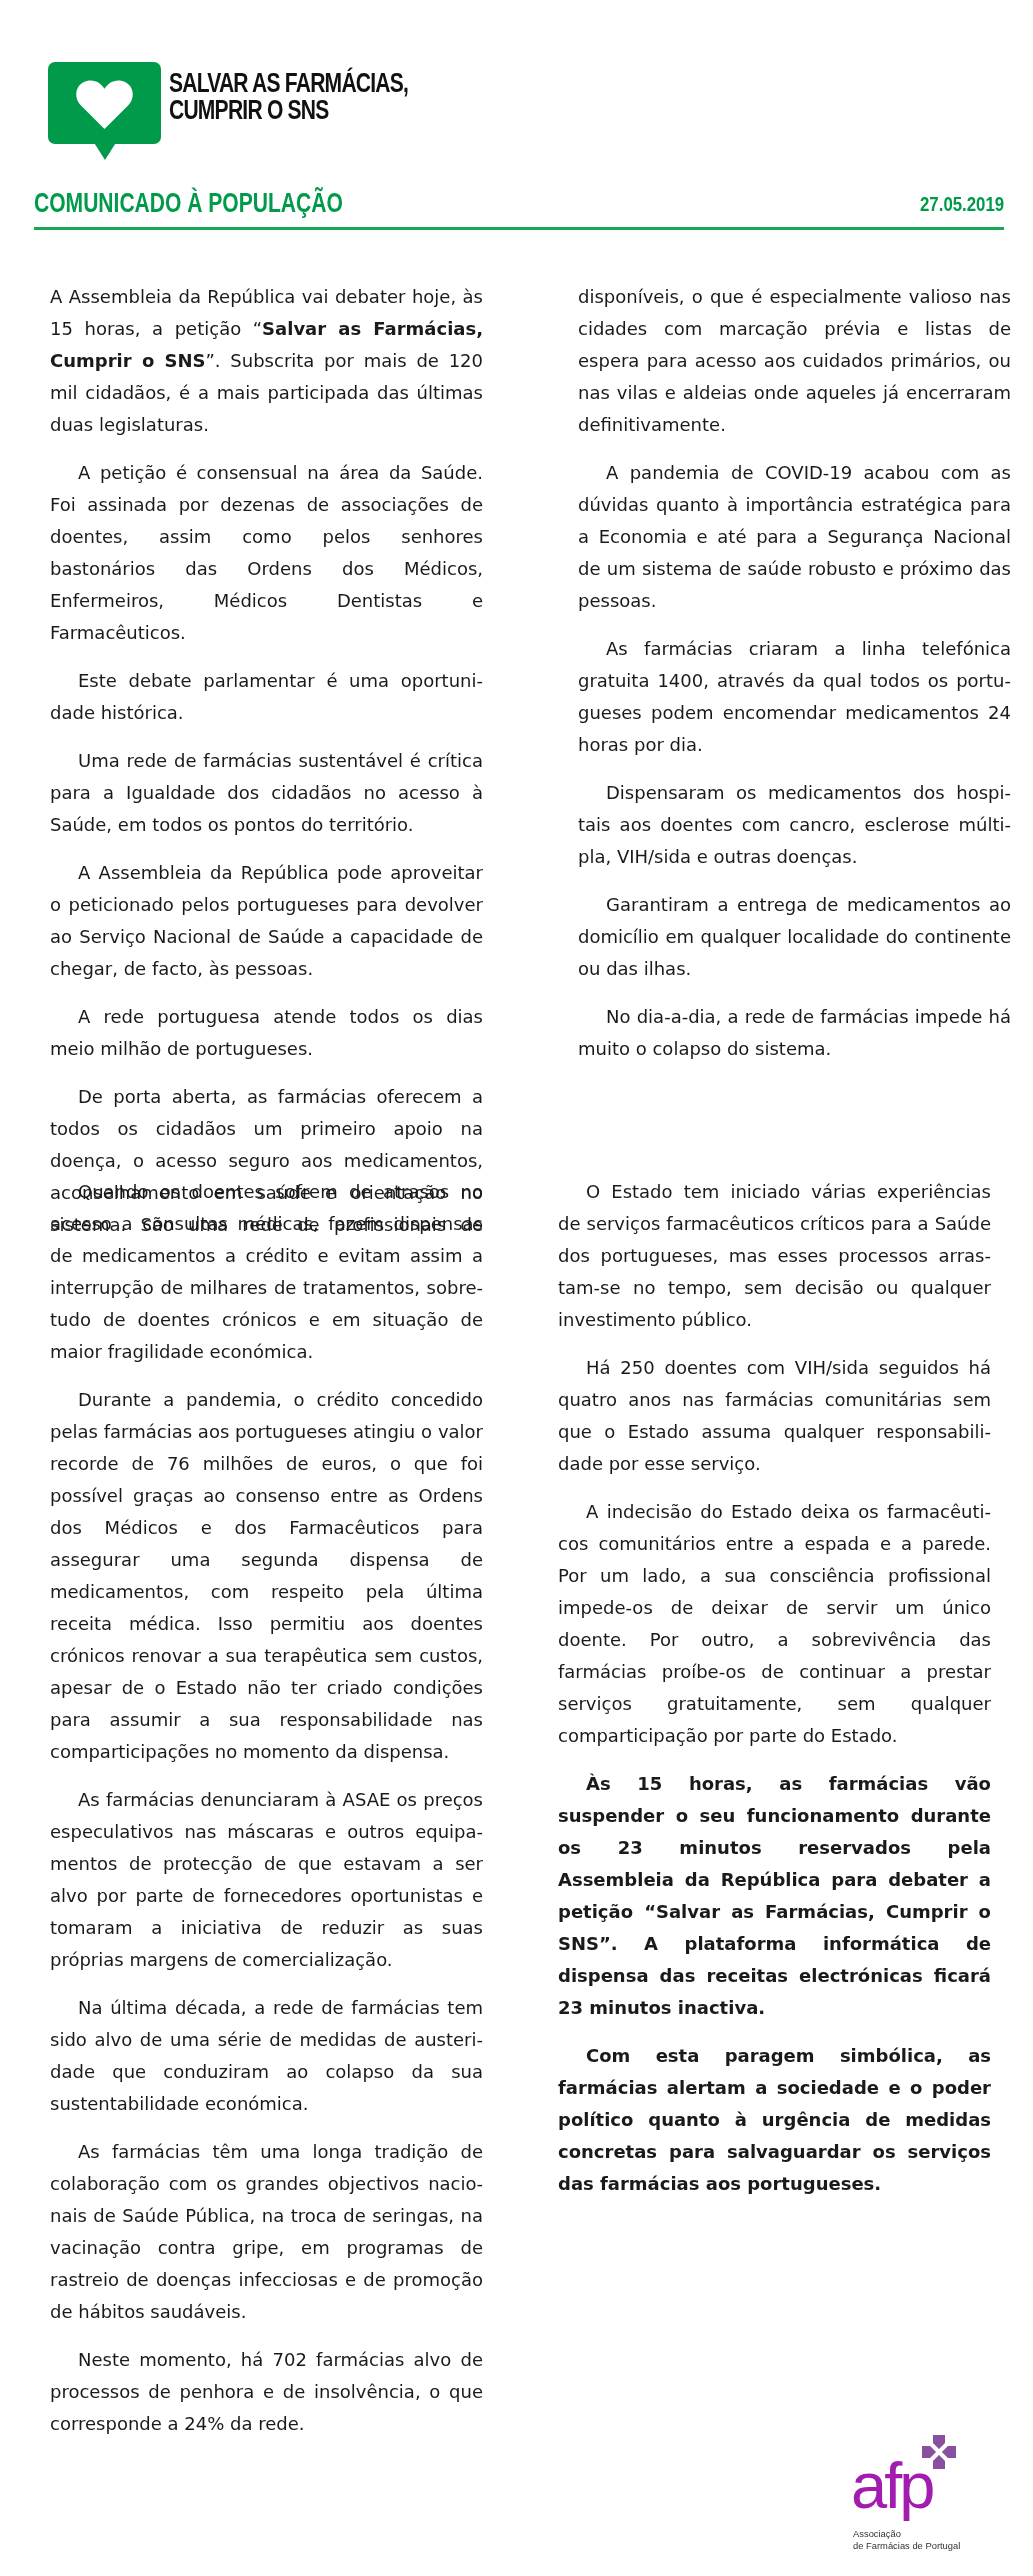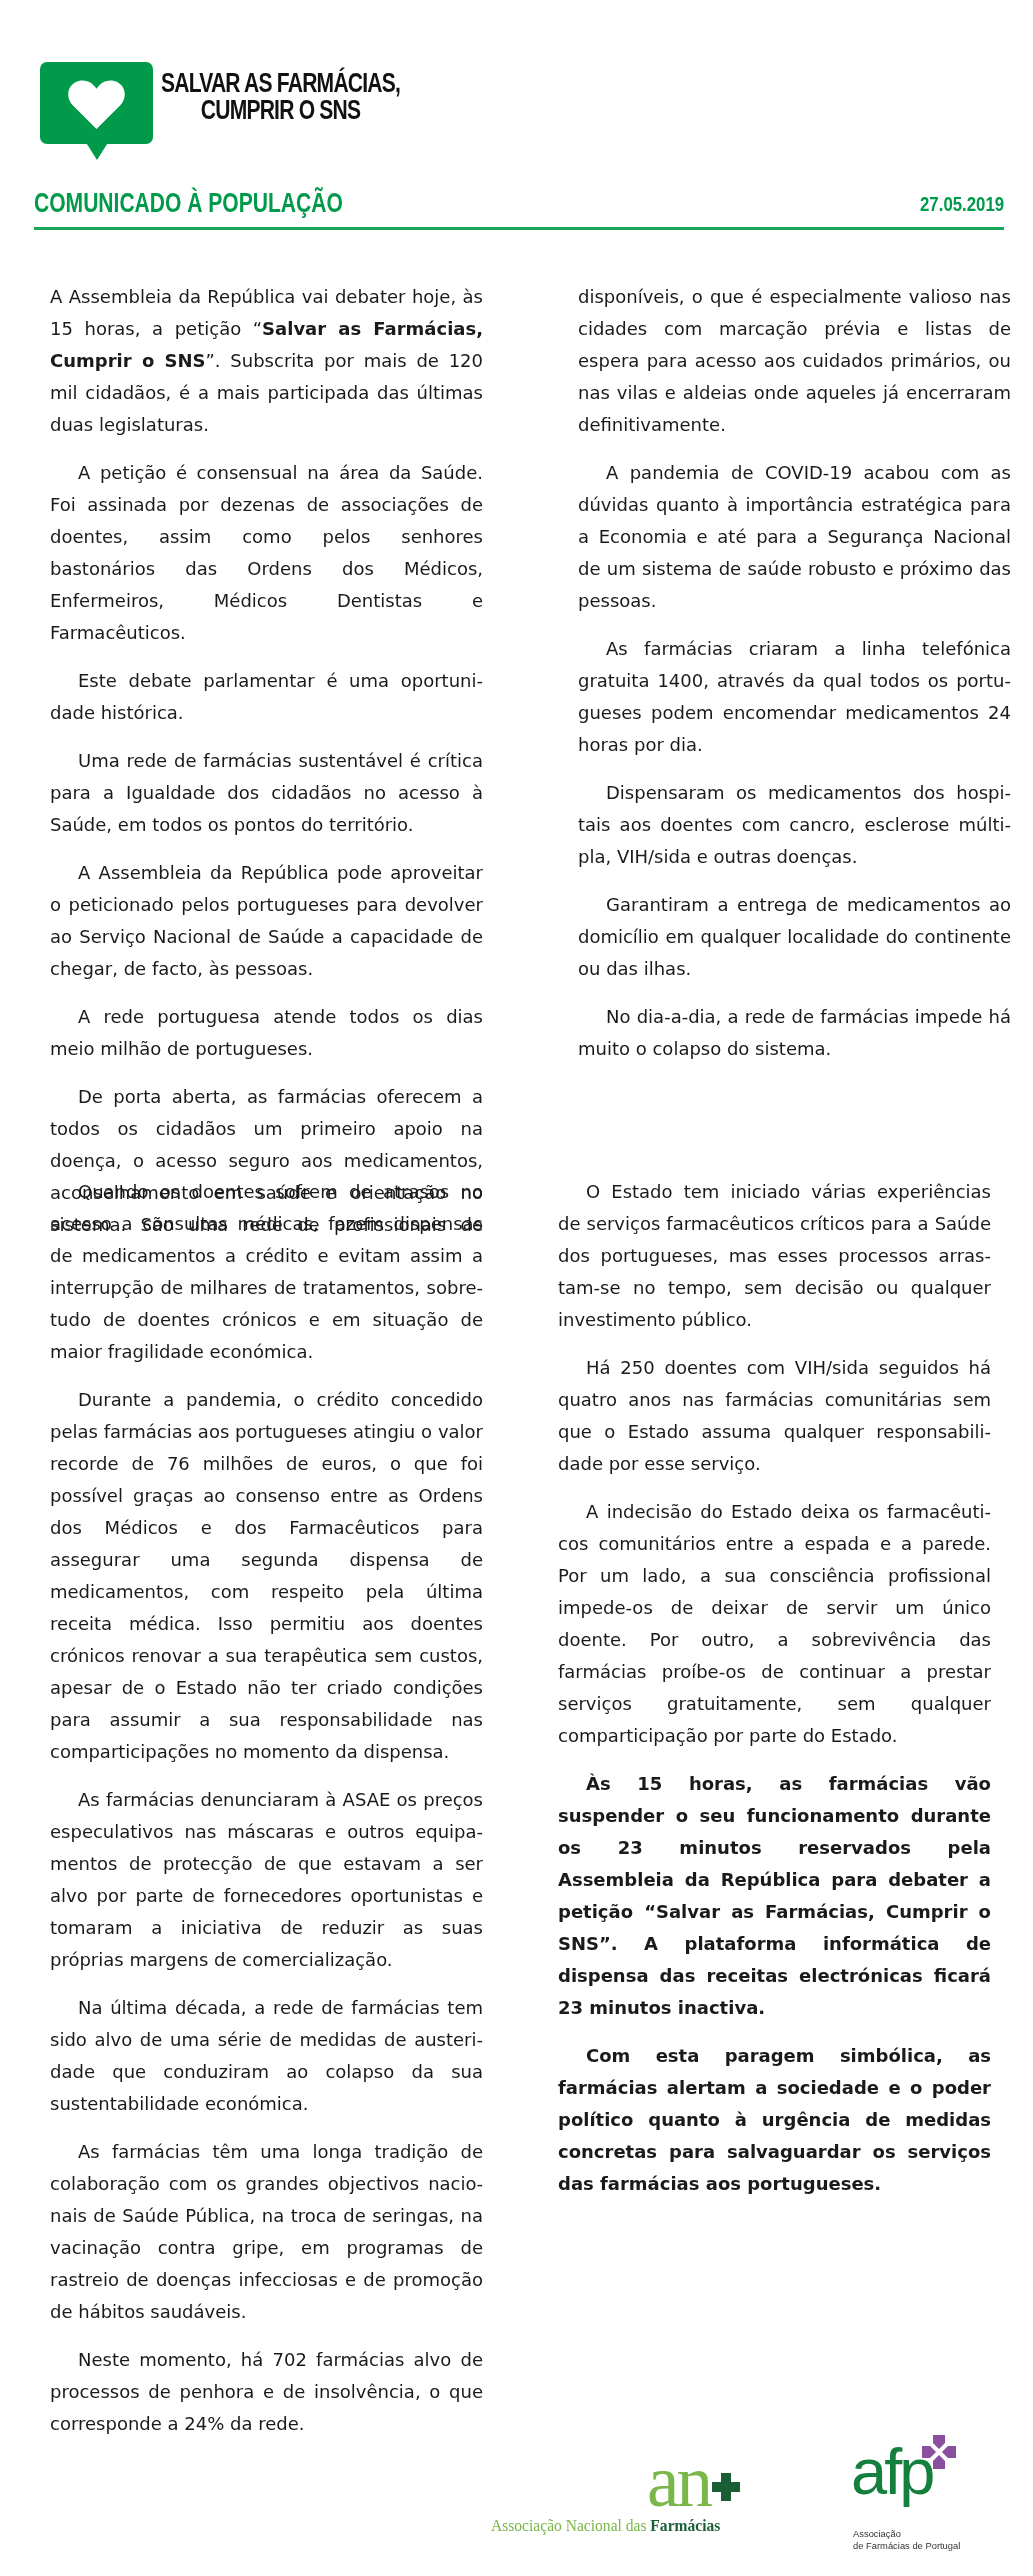--- a/index.html
+++ b/index.html
@@ -1,17 +1,17 @@
 <!DOCTYPE html>
 <html><head>
 <meta charset="utf-8">
 <style>
   html, body { margin: 0; padding: 0; background: #ffffff; }
   body { width: 1034px; height: 2576px; position: relative; overflow: hidden; font-family: "DejaVu Sans", sans-serif; color: #1a1a1a; }
-  .header { position: absolute; left: 40px; top: 62px; width: 970px; height: 99px; text-align: center; }
+  .header { position: absolute; left: 48px; top: 62px; width: 970px; height: 99px; }
   .logo-badge { position: absolute; left: 0; top: 0; width: 113px; height: 82px; background: #009a4a; border-radius: 7px; }
   .logo-badge .tail { position: absolute; left: 45px; top: 79px; width: 0; height: 0; border-left: 12px solid transparent; border-right: 12px solid transparent; border-top: 19px solid #009a4a; }
   .logo-badge svg { position: absolute; left: 27px; top: 16px; }
   .title { position: absolute; left: 121px; top: 8px; font-family: "Liberation Sans", sans-serif; font-weight: bold; font-size: 27px; line-height: 27px; letter-spacing: -1px; color: #111; transform: scaleX(0.78); transform-origin: left top; white-space: nowrap; }
   .subheader { position: absolute; left: 34px; top: 188px; width: 970px; height: 40px; }
   .subtitle { position: absolute; left: 0; top: 0; font-family: "Liberation Sans", sans-serif; font-weight: bold; font-size: 27px; color: #009a4a; transform: scaleX(0.78); transform-origin: left top; white-space: nowrap; }
   .date { position: absolute; right: 0; top: 4px; font-family: "Liberation Sans", sans-serif; font-weight: bold; font-size: 21px; color: #009a4a; transform: scaleX(0.8); transform-origin: right top; }
   .rule { position: absolute; left: 34px; top: 227px; width: 970px; height: 3px; background: #1aa75a; }
   .col { position: absolute; width: 465px; font-size: 18px; line-height: 32px; text-align: justify; hyphens: manual; }
   .col p { margin: 16px; text-indent: 28px; }
@@ -24,21 +24,21 @@
   .c4 { left: 542px; top: 1160px; }
   .footer { position: absolute; left: 455px; top: 2445px; width: 554px; height: 119px; }
   .anf { position: absolute; left: 36px; top: 0; width: 277px; height: 99px; }
   .anf-mark { position: absolute; right: 28px; top: 0; font-family: "Liberation Serif", serif; font-size: 73px; line-height: 73px; color: #7ab648; letter-spacing: -3px; }
   .anf-cross { position: absolute; right: 28px; top: 28px; width: 28px; height: 28px; }
   .anf-cross .h { position: absolute; left: 0; top: 9px; width: 28px; height: 10px; background: #1a5e36; }
   .anf-cross .v { position: absolute; left: 9px; top: 0; width: 10px; height: 28px; background: #1a5e36; }
   .anf-name { position: absolute; left: 0; top: 71px; font-family: "Liberation Serif", serif; font-size: 17.3px; color: #7ab648; white-space: nowrap; transform: scaleX(0.9); transform-origin: left top; }
   .anf-name b { color: #1a5e36; }
   .afp { position: absolute; left: 396px; top: -10px; width: 139px; height: 119px; }
-  .afp-mark { position: absolute; left: 0; top: 4px; font-family: "Liberation Sans", sans-serif; font-size: 65px; line-height: 65px; color: #15803d; letter-spacing: -3px; }
+  .afp-mark { position: absolute; left: 0; top: 18px; font-family: "Liberation Sans", sans-serif; font-size: 65px; line-height: 65px; color: #a21caf; letter-spacing: -3px; }
   .afp-cross { position: absolute; left: 71px; top: 0; width: 34px; height: 34px; }
   .afp-cross .h { position: absolute; left: 0; top: 11px; width: 34px; height: 12px; background: #8a4f9e; }
   .afp-cross .v { position: absolute; left: 11px; top: 0; width: 12px; height: 34px; background: #8a4f9e; }
   .afp-cross .d1, .afp-cross .d2 { position: absolute; left: 15px; top: 5px; width: 4px; height: 24px; background: #fff; }
   .afp-cross .d1 { transform: rotate(45deg); }
   .afp-cross .d2 { transform: rotate(-45deg); }
   .afp-name { position: absolute; left: 2px; top: 81px; font-family: "Liberation Sans", sans-serif; font-size: 9.4px; line-height: 12px; color: #333; margin-top: 12px; }
 </style>
 </head>
 <body>
@@ -92,28 +92,20 @@
 
 <div class="col c4">
   <p>O Estado tem iniciado várias experiências de serviços farmacêuticos críticos para a Saúde dos portugueses, mas esses processos arras­tam-se no tempo, sem decisão ou qualquer investimento público.</p>
   <p>Há 250 doentes com VIH/sida seguidos há quatro anos nas farmácias comunitárias sem que o Estado assuma qualquer responsabili­dade por esse serviço.</p>
   <p>A indecisão do Estado deixa os farmacêuti­cos comunitários entre a espada e a parede. Por um lado, a sua consciência profissional impede-os de deixar de servir um único doente. Por outro, a sobrevivência das farmácias proí­be-os de continuar a prestar serviços gratuita­mente, sem qualquer comparticipação por parte do Estado.</p>
   <p class="bold">Às 15 horas, as farmácias vão suspender o seu funcionamento durante os 23 minutos reservados pela Assembleia da República para debater a petição “Salvar as Farmácias, Cumprir o SNS”. A plataforma informática de dispensa das receitas electrónicas ficará 23 minutos inactiva.</p>
   <p class="bold">Com esta paragem simbólica, as farmácias alertam a sociedade e o poder político quanto à urgência de medidas concretas para salva­guardar os serviços das farmácias aos portu­gueses.</p>
 </div>
 
 <div class="footer">
-  <div class="anf">
-    <div class="anf-mark"><span>an</span><span style="display:inline-block;width:30px;"></span></div>
-    <div class="anf-cross">
-        <div class="h"></div>
-        <div class="v"></div>
-      </div>
-    <div class="anf-name"><span>Associação Nacional das </span><b>Farmácias</b></div>
-  </div>
   <div class="afp">
     <div class="afp-cross">
         <div class="h"></div>
         <div class="v"></div>
         <div class="d1"></div>
         <div class="d2"></div>
       </div>
     <div class="afp-mark">afp</div>
     <div class="afp-name">
       <div>Associação</div>

